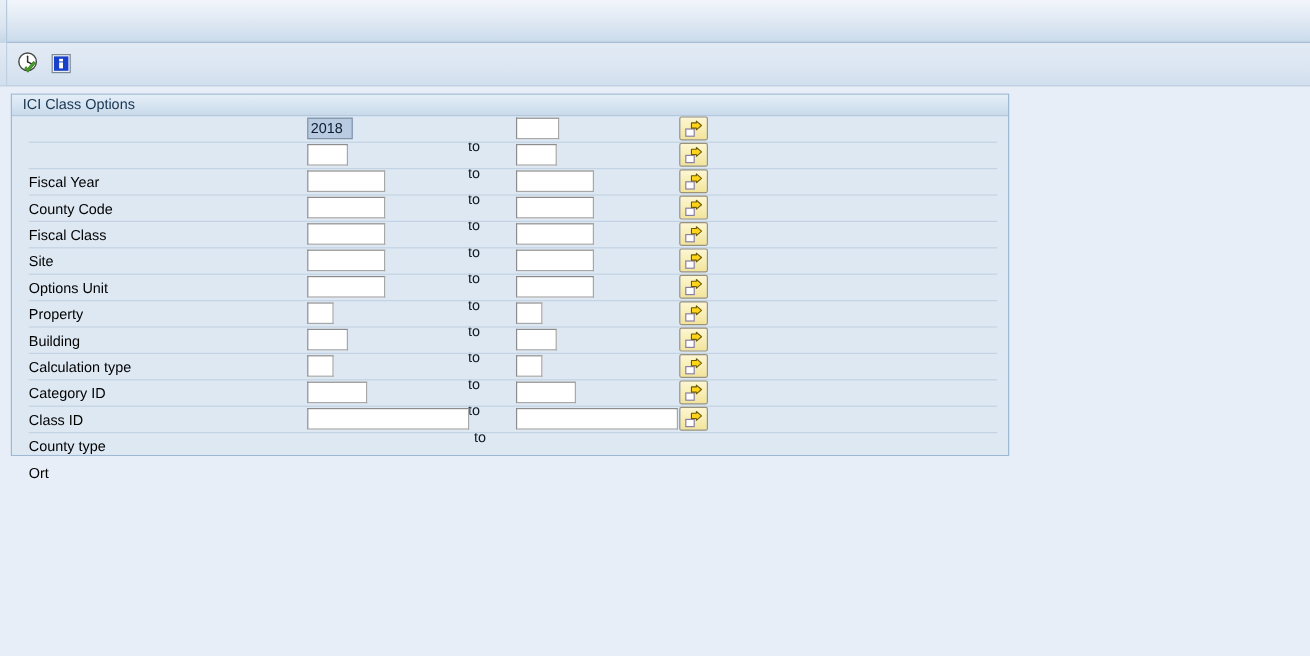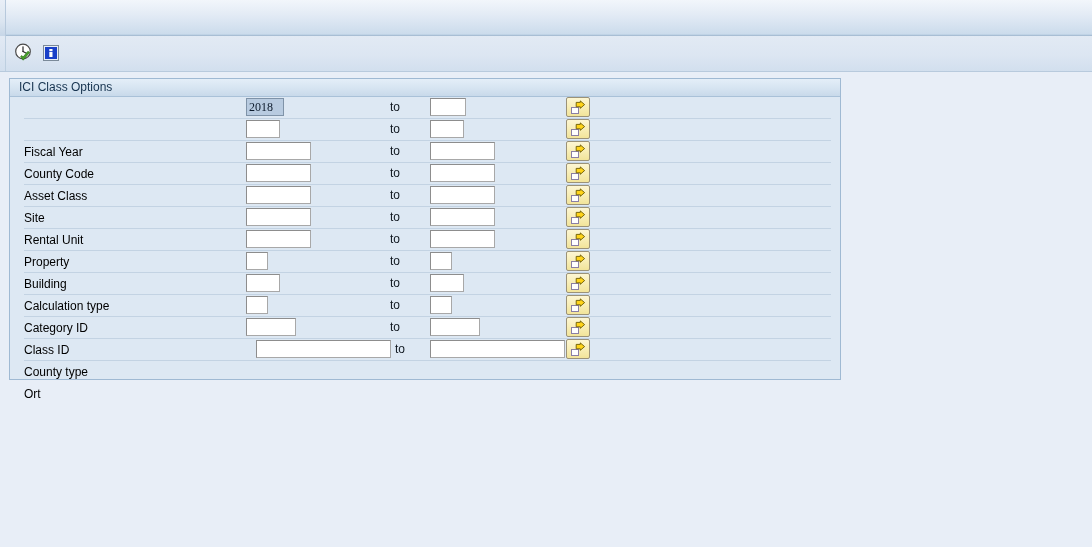--- a/index.html
+++ b/index.html
@@ -139,40 +139,40 @@
     left: 14px;
     top: 3px;
     font-size: 12px;
     color: #000000;
     white-space: nowrap;
     margin-top: 45px;
   }
   .to-label {
     position: absolute;
     left: 380px;
-    top: 3px;
+    top: 18px;
     font-size: 12px;
     color: #101820;
   }
   .fld {
     position: absolute;
     top: 1px;
     height: 18px;
     box-sizing: border-box;
     background: #ffffff;
     border: 1px solid #a8a8a8;
     border-top-color: #8d8d8d;
     border-left-color: #8d8d8d;
     font-family: "Liberation Sans", sans-serif;
     font-size: 12px;
     color: #101820;
     padding: 0 2px;
     outline: none;
   }
-  .fld.low  { left: 236px; font-family: Liberation Serif, serif; }
+  .fld.low  { left: 246px; }
   .fld.high { left: 420px; }
   .fld.selected {
     background: #b8cbe0;
     border: 1px solid #7f93a8;
     color: #0d1b2c;
   }
 
   
   .ms-btn {
     position: absolute;
@@ -249,21 +249,21 @@
         <input type="text" class="fld low" value="" style="width: 34px;">
         <div class="to-label">to</div>
         <input type="text" class="fld high" value="" style="width: 34px;">
         <button class="ms-btn"><span><svg width="16" height="16" viewBox="0 0 16 16">
               <rect x="1.5" y="7.5" width="7" height="6" fill="#ffffff" stroke="#8a7fa5" stroke-width="1"></rect>
               <path d="M6.2 2.4 h4.1 V0.9 L14.6 4.6 L10.3 8.3 V6.8 H6.2 Z" fill="#ffd41a" stroke="#6b5a00" stroke-width="0.9" stroke-linejoin="round"></path>
             </svg></span></button>
         <div class="sep"></div>
       </div>
       <div class="row">
-        <div class="row-label">Asset Class</div>
+        <div class="row-label">Fiscal Class</div>
         <input type="text" class="fld low" value="" style="width: 65px;">
         <div class="to-label">to</div>
         <input type="text" class="fld high" value="" style="width: 65px;">
         <button class="ms-btn"><span><svg width="16" height="16" viewBox="0 0 16 16">
               <rect x="1.5" y="7.5" width="7" height="6" fill="#ffffff" stroke="#8a7fa5" stroke-width="1"></rect>
               <path d="M6.2 2.4 h4.1 V0.9 L14.6 4.6 L10.3 8.3 V6.8 H6.2 Z" fill="#ffd41a" stroke="#6b5a00" stroke-width="0.9" stroke-linejoin="round"></path>
             </svg></span></button>
         <div class="sep"></div>
       </div>
       <div class="row">
@@ -271,21 +271,21 @@
         <input type="text" class="fld low" value="" style="width: 65px;">
         <div class="to-label">to</div>
         <input type="text" class="fld high" value="" style="width: 65px;">
         <button class="ms-btn"><span><svg width="16" height="16" viewBox="0 0 16 16">
               <rect x="1.5" y="7.5" width="7" height="6" fill="#ffffff" stroke="#8a7fa5" stroke-width="1"></rect>
               <path d="M6.2 2.4 h4.1 V0.9 L14.6 4.6 L10.3 8.3 V6.8 H6.2 Z" fill="#ffd41a" stroke="#6b5a00" stroke-width="0.9" stroke-linejoin="round"></path>
             </svg></span></button>
         <div class="sep"></div>
       </div>
       <div class="row">
-        <div class="row-label">Rental Unit</div>
+        <div class="row-label">Options Unit</div>
         <input type="text" class="fld low" value="" style="width: 65px;">
         <div class="to-label">to</div>
         <input type="text" class="fld high" value="" style="width: 65px;">
         <button class="ms-btn"><span><svg width="16" height="16" viewBox="0 0 16 16">
               <rect x="1.5" y="7.5" width="7" height="6" fill="#ffffff" stroke="#8a7fa5" stroke-width="1"></rect>
               <path d="M6.2 2.4 h4.1 V0.9 L14.6 4.6 L10.3 8.3 V6.8 H6.2 Z" fill="#ffd41a" stroke="#6b5a00" stroke-width="0.9" stroke-linejoin="round"></path>
             </svg></span></button>
         <div class="sep"></div>
       </div>
       <div class="row">

